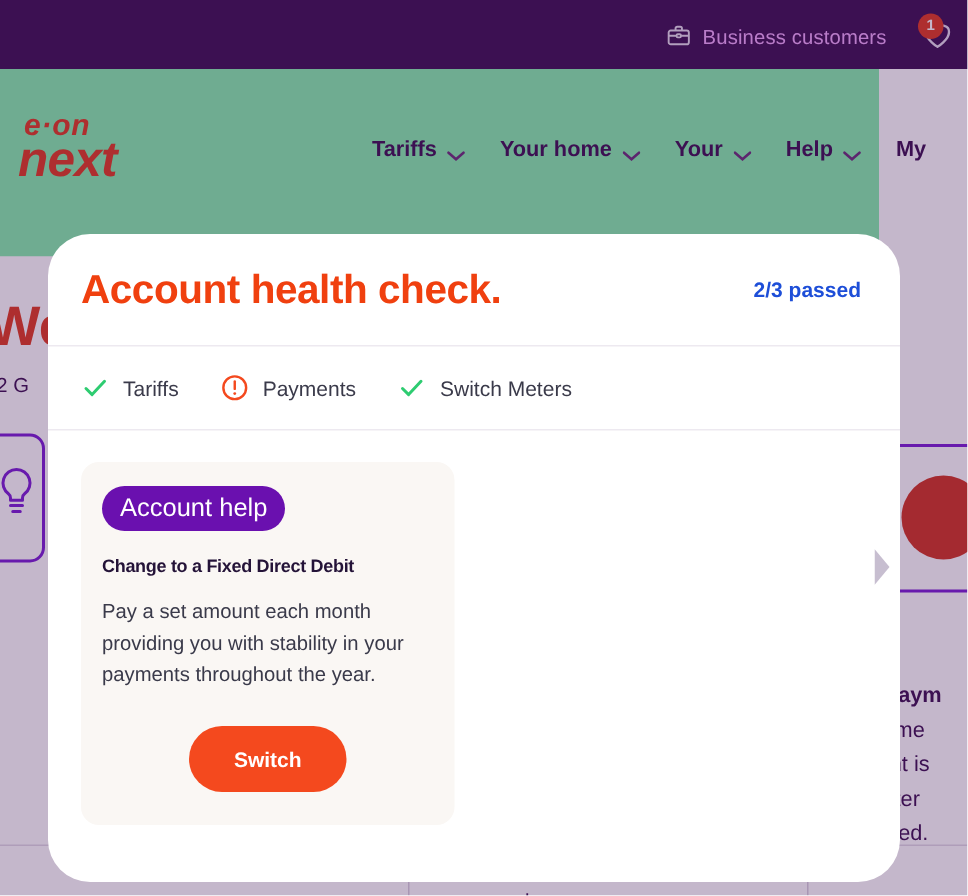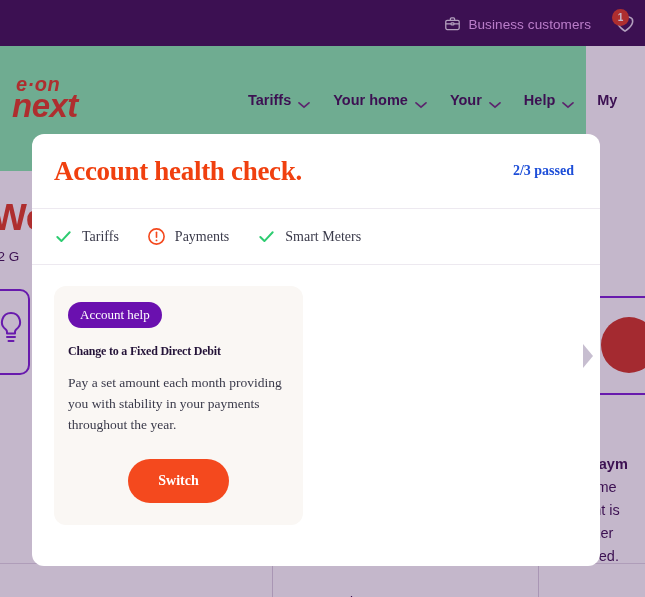--- a/index.html
+++ b/index.html
@@ -220,28 +220,27 @@
   .scrim {
     position: absolute;
     inset: 0;
     background: rgba(61, 17, 82, 0.30);
     z-index: 10;
   }
 
   
   .modal {
     position: absolute;
-    left: 32px; top: 134px;
+    left: 32px; top: 156px;
     width: 568px;
     height: 432px;
     background: #ffffff;
-    border-radius: 12px;
+    border-radius: 28px;
     z-index: 20;
     overflow: hidden;
-    font-family: Liberation Serif, serif;
   }
 
   .modal-header {
     height: 75px;
     display: flex;
     align-items: center;
     justify-content: space-between;
     padding: 0 26px 0 22px;
     border-bottom: 1px solid #EDE9F0;
   }
@@ -285,21 +284,21 @@
   .info-card {
     width: 249px;
     background: #FAF7F4;
     border-radius: 12px;
     padding: 16px 14px 22px 14px;
   }
   .pill {
     display: inline-block;
     background: #6A10AF;
     color: #ffffff;
-    font-size: 13px;
+    font-size: 17px;
     border-radius: 999px;
     padding: 6px 12px 7px 12px;
     line-height: 1;
   }
   .card-title {
     margin-top: 16px;
     font-size: 12px;
     font-weight: bold;
     color: #241338;
     letter-spacing: -.2px;
@@ -479,21 +478,21 @@
         </span>
         <span class="status-label">Payments</span>
       </div>
 
       <div class="status-item">
         <span class="status-ico">
           <svg width="19" height="19" viewBox="0 0 20 20" fill="none" stroke="#2ECC71" stroke-width="2.1">
             <path d="M3.5 10.5 7.8 14.8 16.5 5.5" stroke-linecap="round" stroke-linejoin="round"></path>
           </svg>
         </span>
-        <span class="status-label">Smart Meters</span>
+        <span class="status-label">Switch Meters</span>
       </div>
     </div>
 
     <div class="modal-body">
       <div class="info-card">
         <span class="pill">Account help</span>
         <div class="card-title">Change to a Fixed Direct Debit</div>
         <div class="card-desc">Pay a set amount each month providing you with stability in your payments throughout the year.</div>
         <div class="switch-wrap">
           <button class="switch-btn">Switch</button>

